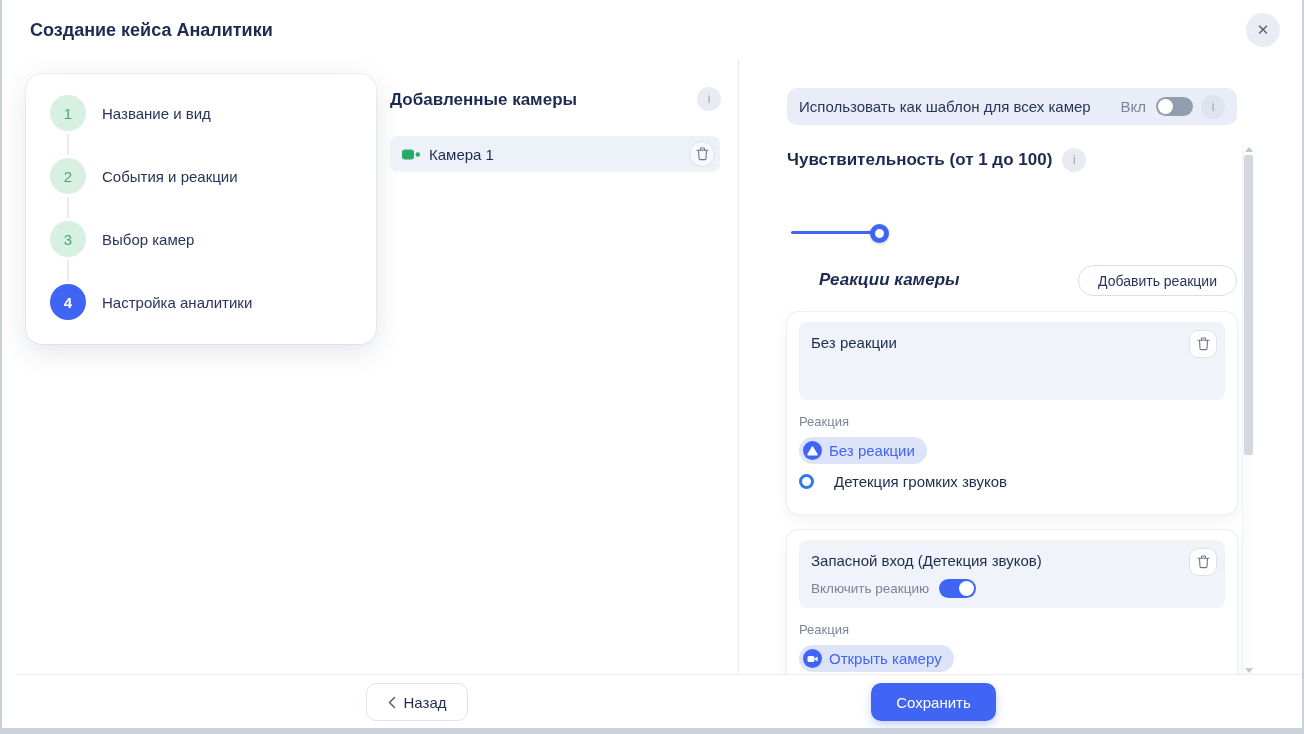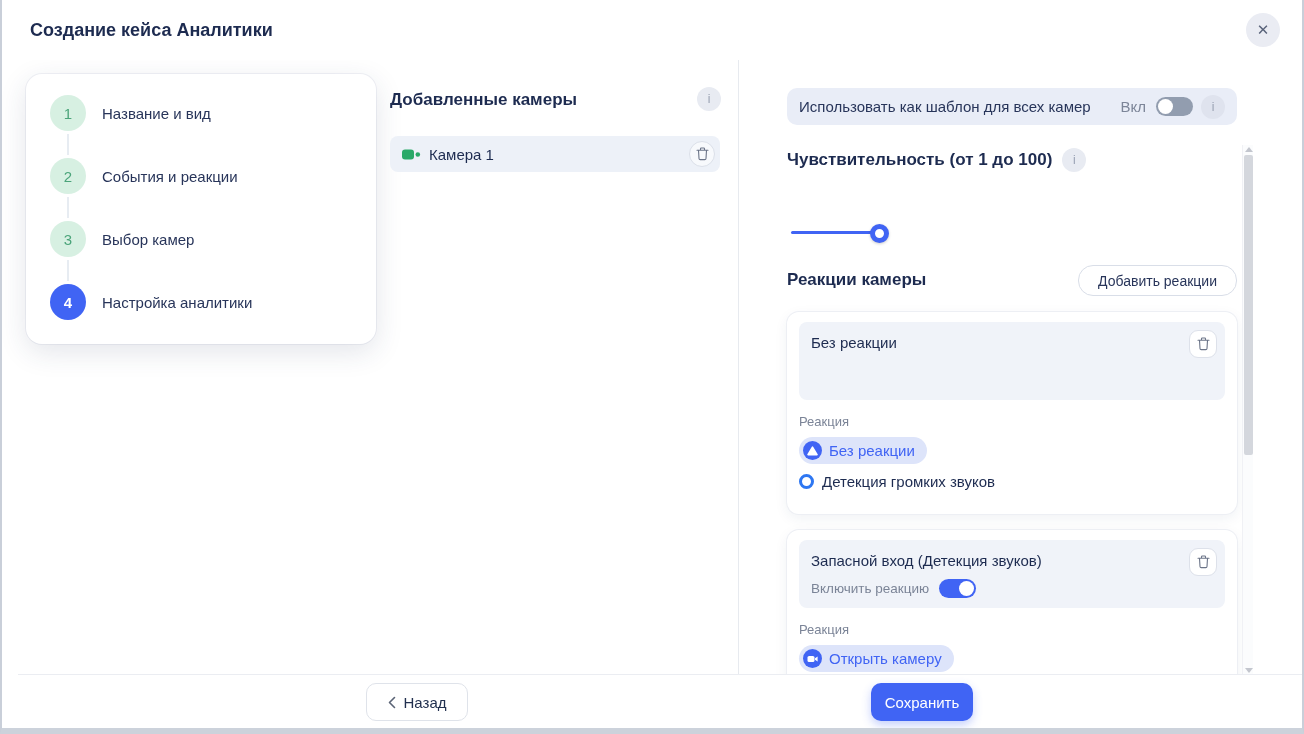--- a/index.html
+++ b/index.html
@@ -45,52 +45,52 @@
   .toggle.off .knob{left:2px;}
   .toggle.on .knob{right:2px;}
   .banner .info-chip{margin-left:8px;background:#dfe3ee;}
   .sens-head{position:absolute;left:785px;top:88px;display:flex;align-items:center;gap:10px;}
   .h2{font-size:17px;font-weight:700;color:#1d2b50;}
   .sens-input{position:absolute;left:785px;top:128px;width:450px;height:46px;border:1px solid #d8dce5;border-radius:10px;
     box-sizing:border-box;padding:0 18px;font-size:14px;color:#2e3a52;font-family:"Liberation Sans",sans-serif;background:#fff;outline:none;}
   .slider-line{position:absolute;left:789px;top:171px;width:86px;height:3px;background:#4064f4;border-radius:2px;}
   .slider-knob{position:absolute;left:868px;top:164px;width:9px;height:9px;background:#fff;border:5px solid #4064f4;
     border-radius:50%;cursor:pointer;box-shadow:0 1px 3px rgba(0,0,0,.2);}
-  .react-head{position:absolute;left:785px;top:210px;}
+  .react-head{position:absolute;left:817px;top:210px;font-style:italic;}
   .add-react-btn{position:absolute;left:1076px;top:205px;width:159px;height:31px;background:#fff;border:1px solid #d9dee8;
     border-radius:15px;font-size:14px;color:#28355a;cursor:pointer;font-family:"Liberation Sans",sans-serif;}
   .card{position:absolute;left:785px;width:450px;background:#fff;border-radius:12px;
     box-shadow:0 0 0 1px #edeff4, 0 4px 14px rgba(35,55,95,.07);box-sizing:border-box;padding:10px 12px;}
   .card1{top:252px;height:202px;}
   .card2{top:470px;height:230px;}
   .card-header{position:relative;background:#f0f3f9;border-radius:8px;padding:12px;box-sizing:border-box;}
   .card1 .card-header{height:78px;}
   .card2 .card-header{height:68px;}
   .card-title{font-size:15px;color:#1d2b50;}
   .card .trash-btn{position:absolute;right:8px;top:8px;width:28px;height:28px;border-radius:9px;background:#fff;border:1px solid #dde1ea;}
   .field-label{font-size:13px;color:#7b8497;margin-top:14px;}
   .chip{display:inline-flex;align-items:center;gap:7px;margin-top:8px;height:27px;padding:0 12px 0 4px;
     border-radius:14px;background:#dde4fa;color:#4064f4;font-size:15px;cursor:default;}
   .chip-ic{width:19px;height:19px;border-radius:50%;background:#4064f4;display:flex;align-items:center;justify-content:center;}
-  .event-row{display:flex;align-items:center;gap:8px;margin-top:9px;}
+  .event-row{display:flex;align-items:center;gap:20px;margin-top:9px;}
   .radio-ring{width:9px;height:9px;border:3px solid #2e77f2;border-radius:50%;background:#fff;flex:0 0 auto;}
   .event-name{font-size:15px;color:#1d2b50;}
   .enable-row{display:flex;align-items:center;gap:10px;margin-top:10px;}
   .enable-label{font-size:13.5px;color:#7b8497;text-align:center;}
   
   .scrollbar{position:absolute;left:1240px;top:85px;width:11px;height:530px;background:#fbfcfd;border-left:1px solid #f0f1f5;box-sizing:border-box;}
   .sb-thumb{position:absolute;left:1px;top:10px;width:9px;height:300px;background:#d4d7dd;border-radius:2px;cursor:pointer;}
   .sb-arrow{position:absolute;left:2px;width:0;height:0;border-left:4px solid transparent;border-right:4px solid transparent;}
   .sb-up{top:2px;border-bottom:5px solid #c3c6ce;}
   .sb-down{bottom:2px;border-top:5px solid #c3c6ce;}
   
   .footer{position:absolute;left:16px;bottom:0;right:0;height:53px;background:#fff;border-top:1px solid #ebedf2;}
   .back-btn{position:absolute;left:348px;top:8px;width:102px;height:38px;background:#fff;border:1px solid #dfe3ea;border-radius:10px;
     display:flex;align-items:center;justify-content:center;gap:8px;font-size:15px;color:#22304f;cursor:pointer;font-family:"Liberation Sans",sans-serif;}
-  .save-btn{position:absolute;left:853px;top:8px;width:102px;height:38px;background:#4064f4;border:none;border-radius:10px;
+  .save-btn{position:absolute;left:853px;top:8px;width:125px;height:38px;background:#4064f4;border:none;border-radius:10px;
     color:#fff;font-size:15px;cursor:pointer;font-family:"Liberation Sans",sans-serif;box-shadow:0 4px 10px rgba(64,100,244,.3);}
 </style>
 </head>
 <body>
 
 <div class="window">
 
   <div class="header">
     <div class="title">Создание кейса Аналитики</div>
     <button class="close-btn">

